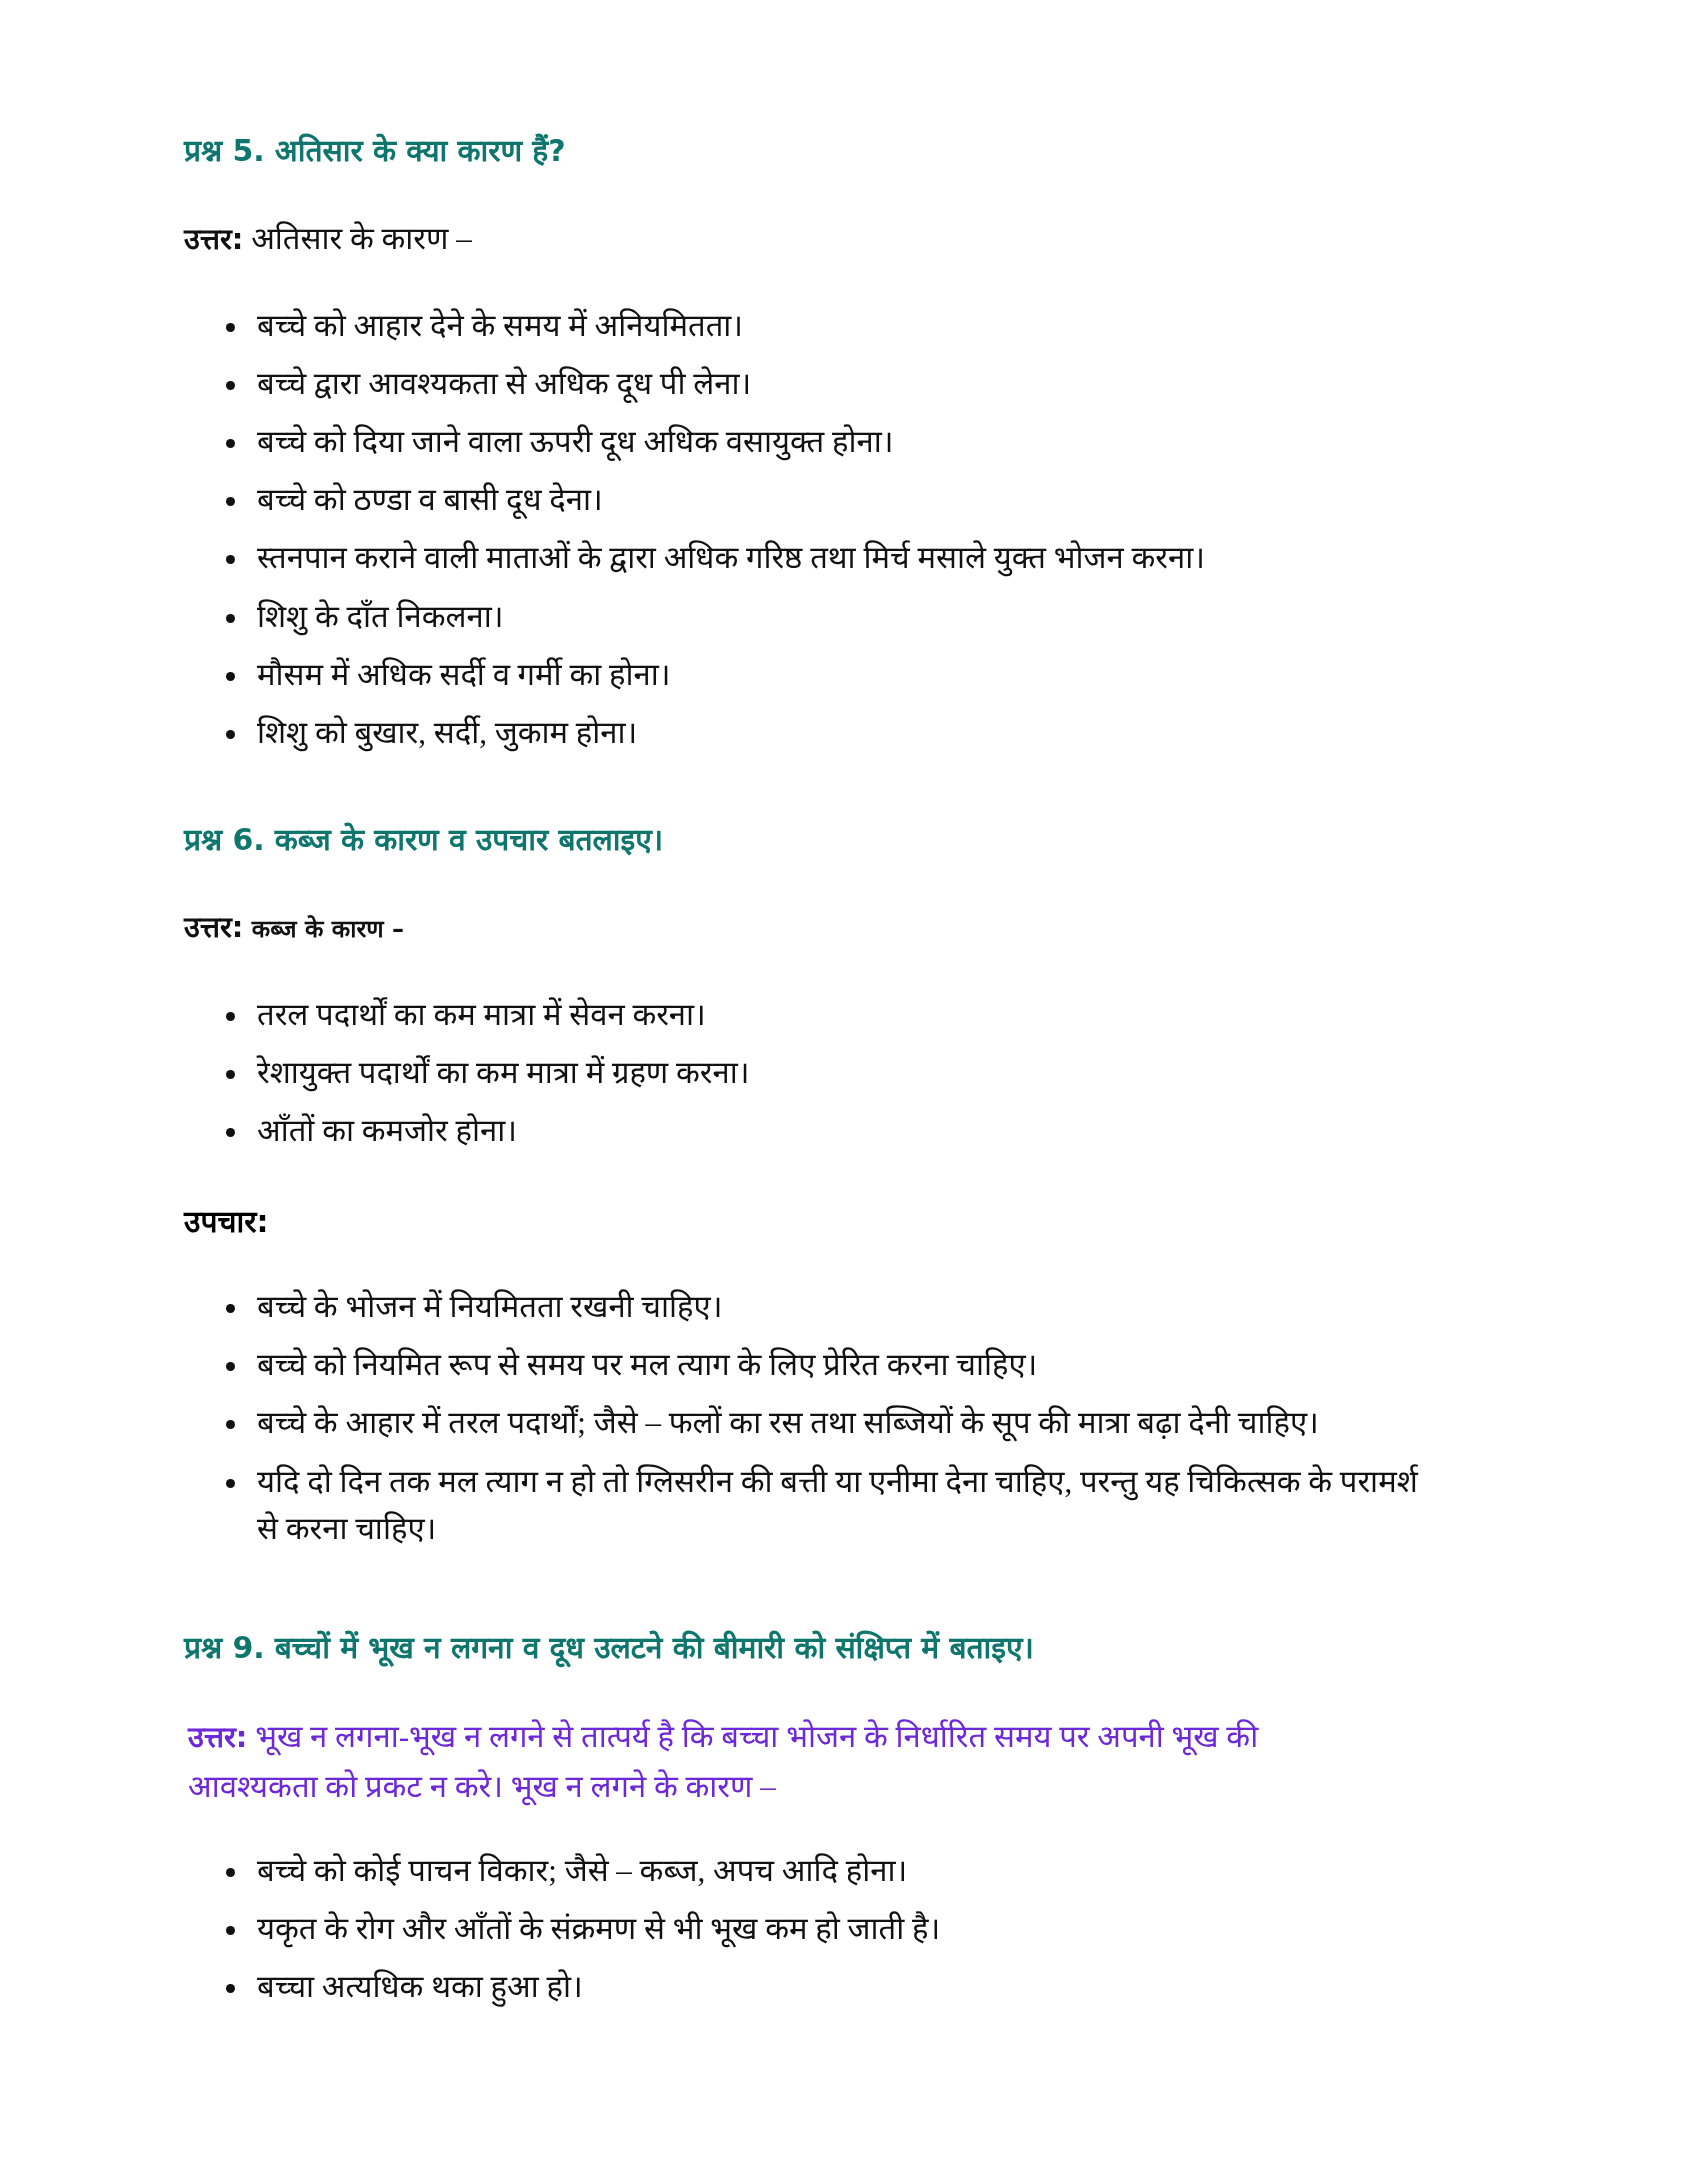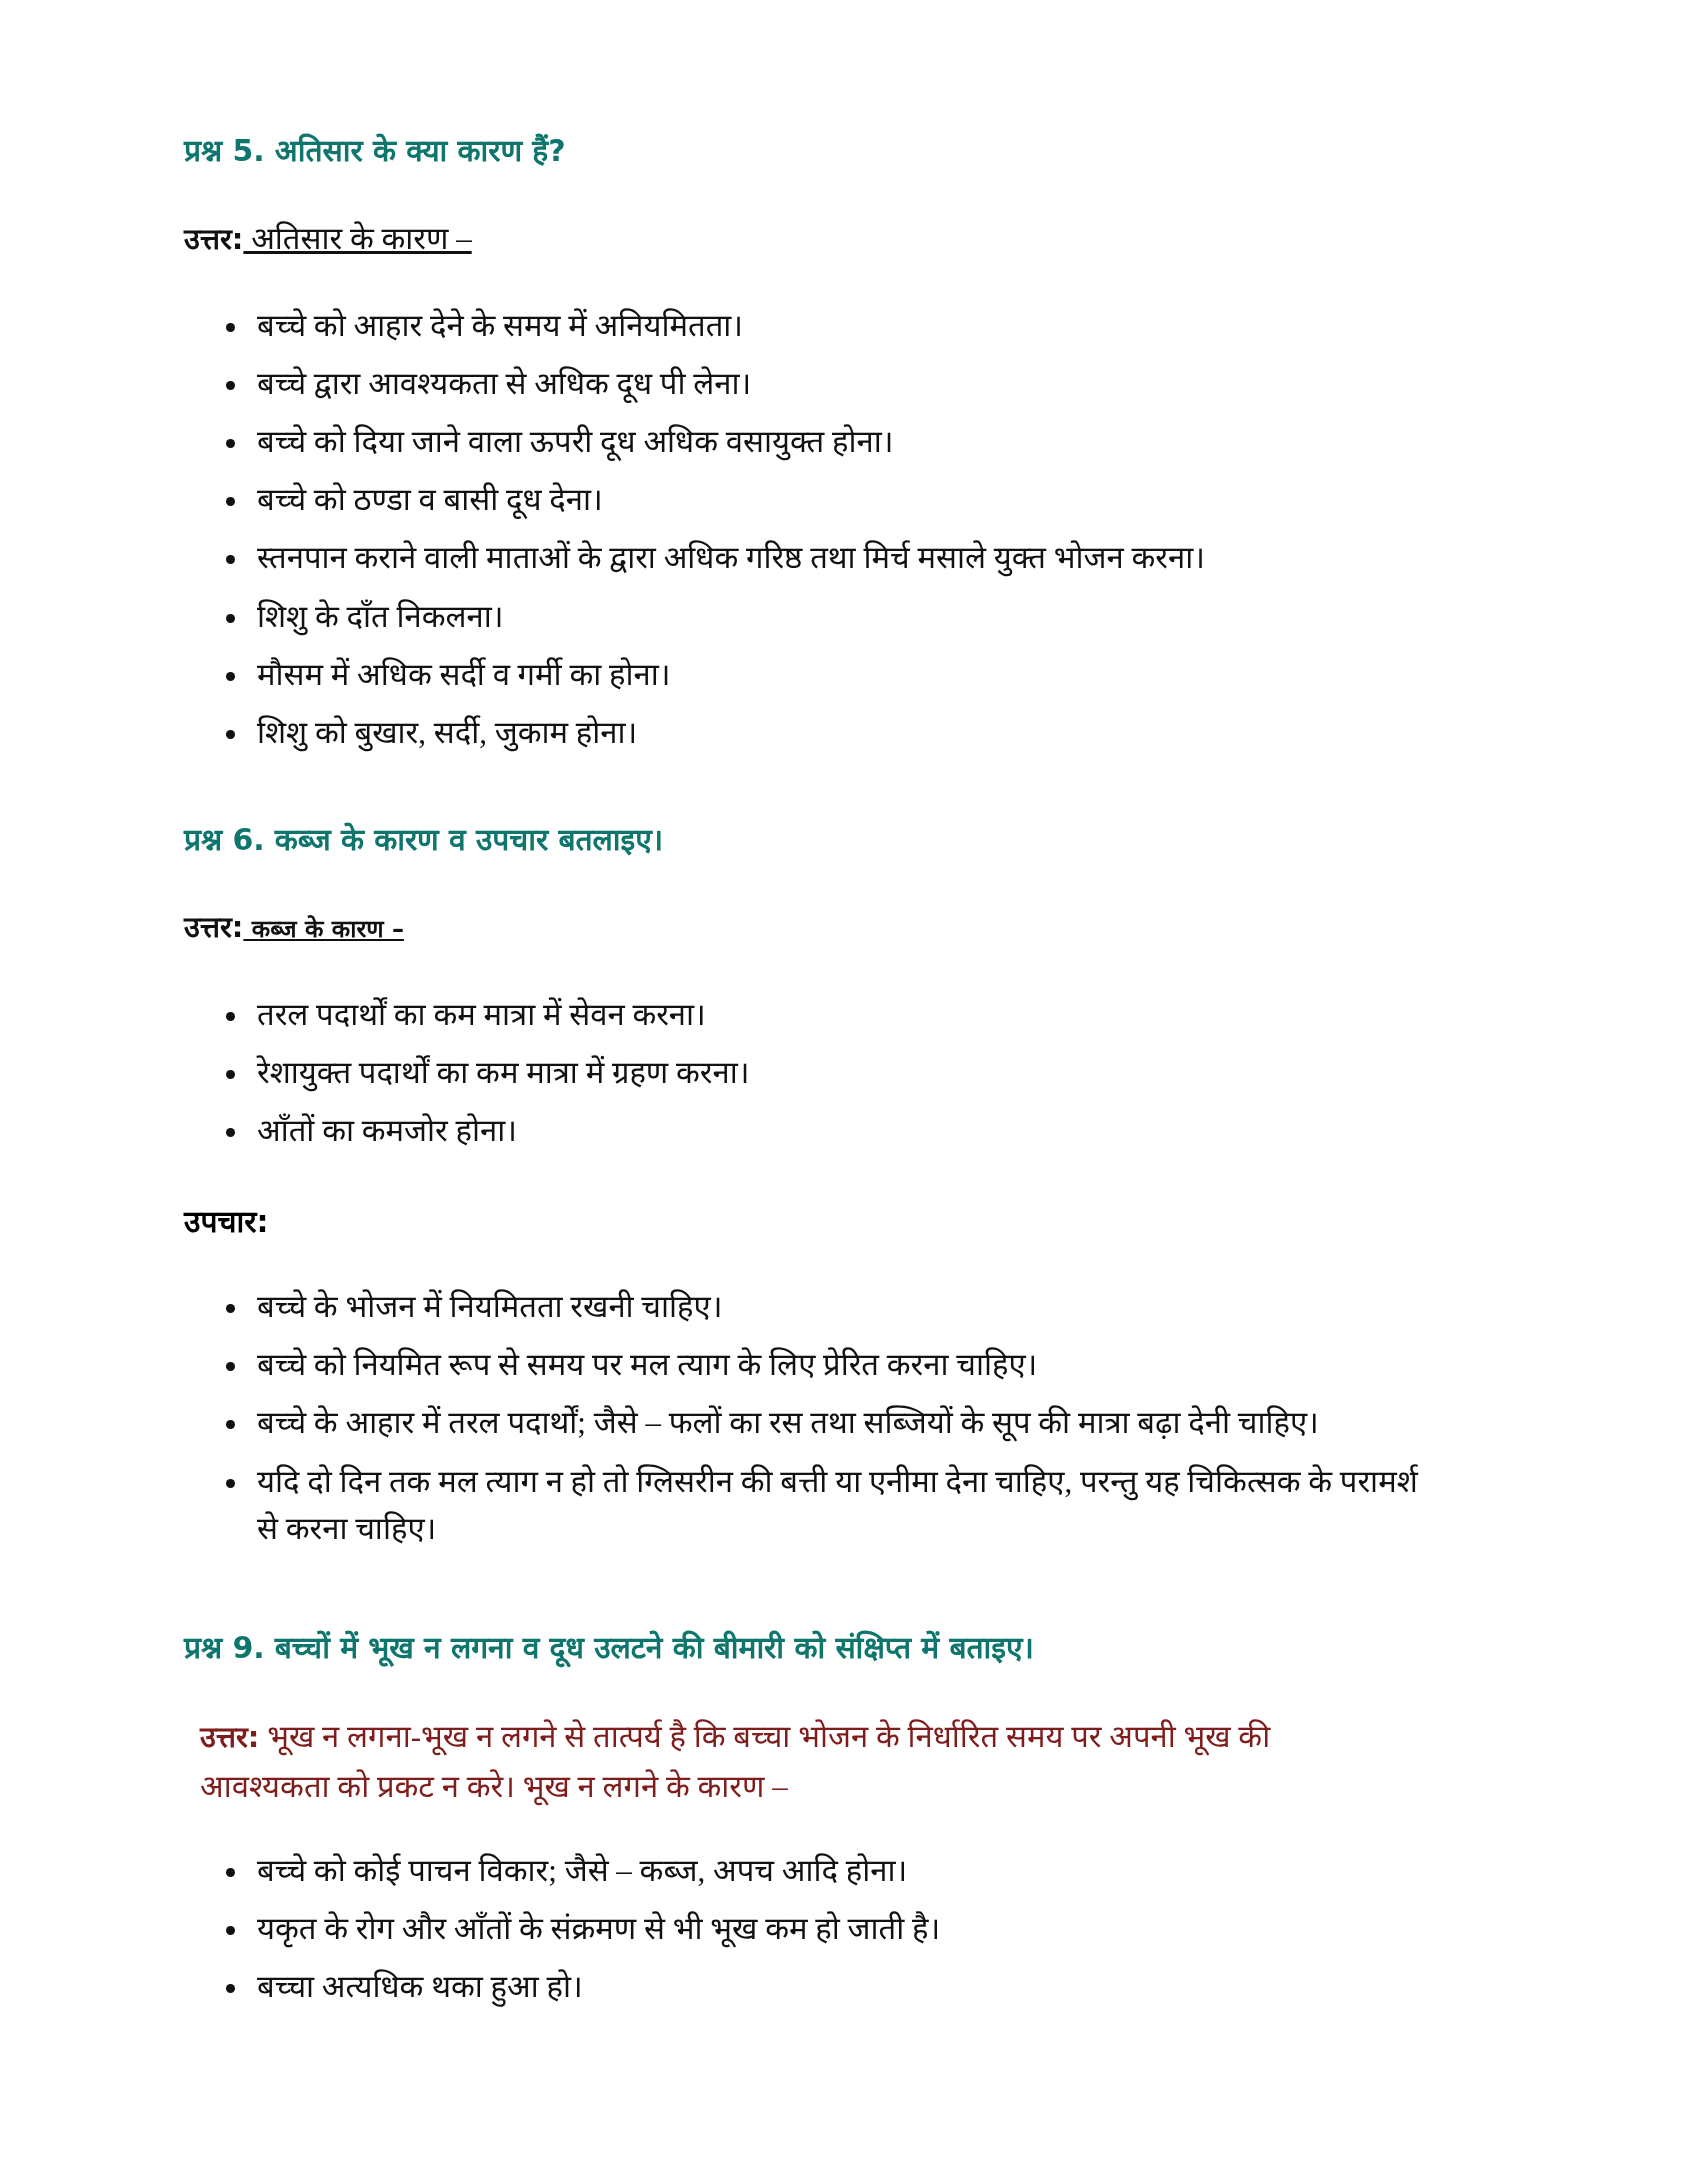--- a/index.html
+++ b/index.html
@@ -38,33 +38,32 @@
     color: #111111;
   }
   .ans-line .lead {
     font-family: "DejaVu Sans", "Liberation Sans", sans-serif;
     font-weight: 700;
     font-size: 29px;
   }
   .ans-line .rest {
     font-family: "Liberation Serif", "DejaVu Serif", serif;
     font-size: 31px;
-    text-decoration: underline;
   }
   .ans-line.all-bold .rest {
     font-family: "DejaVu Sans", "Liberation Sans", sans-serif;
     font-weight: 700;
     font-size: 24px;
   }
   .para {
     font-size: 31px;
     line-height: 1.62;
-    margin: 0 0 34px 16px;
+    margin: 0 0 34px 4px;
     max-width: 1188px;
-    color: #7f1d1d;
+    color: #6d28d9;
   }
   .para .lead {
     font-family: "DejaVu Sans", "Liberation Sans", sans-serif;
     font-weight: 700;
     font-size: 29px;
   }
   .sub-heading {
     font-family: "DejaVu Sans", "Liberation Sans", sans-serif;
     font-weight: 700;
     font-size: 30px;

